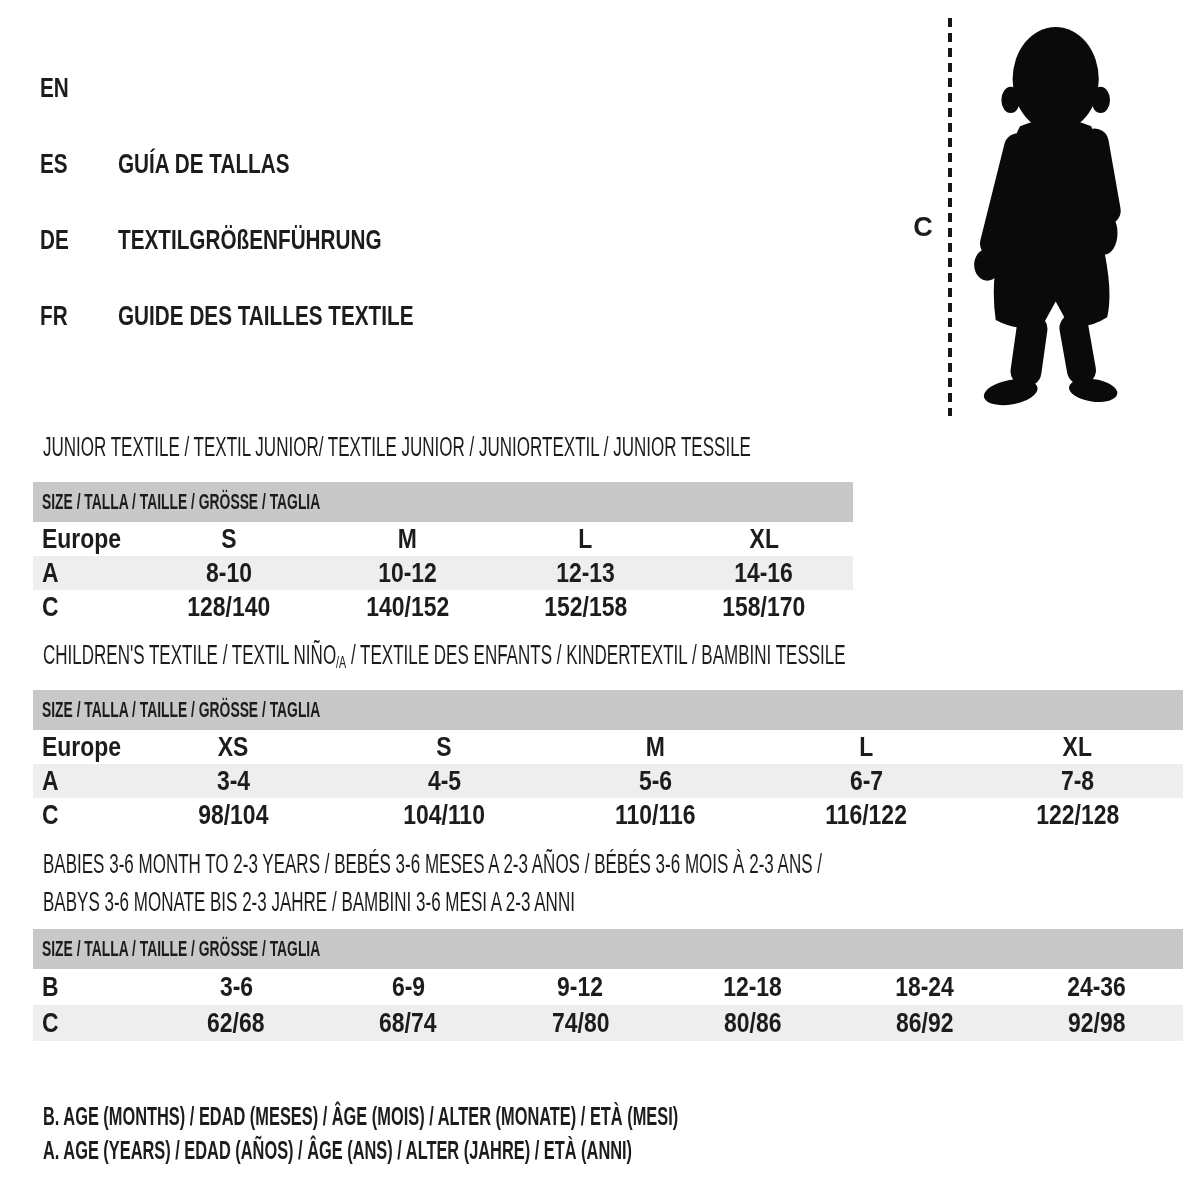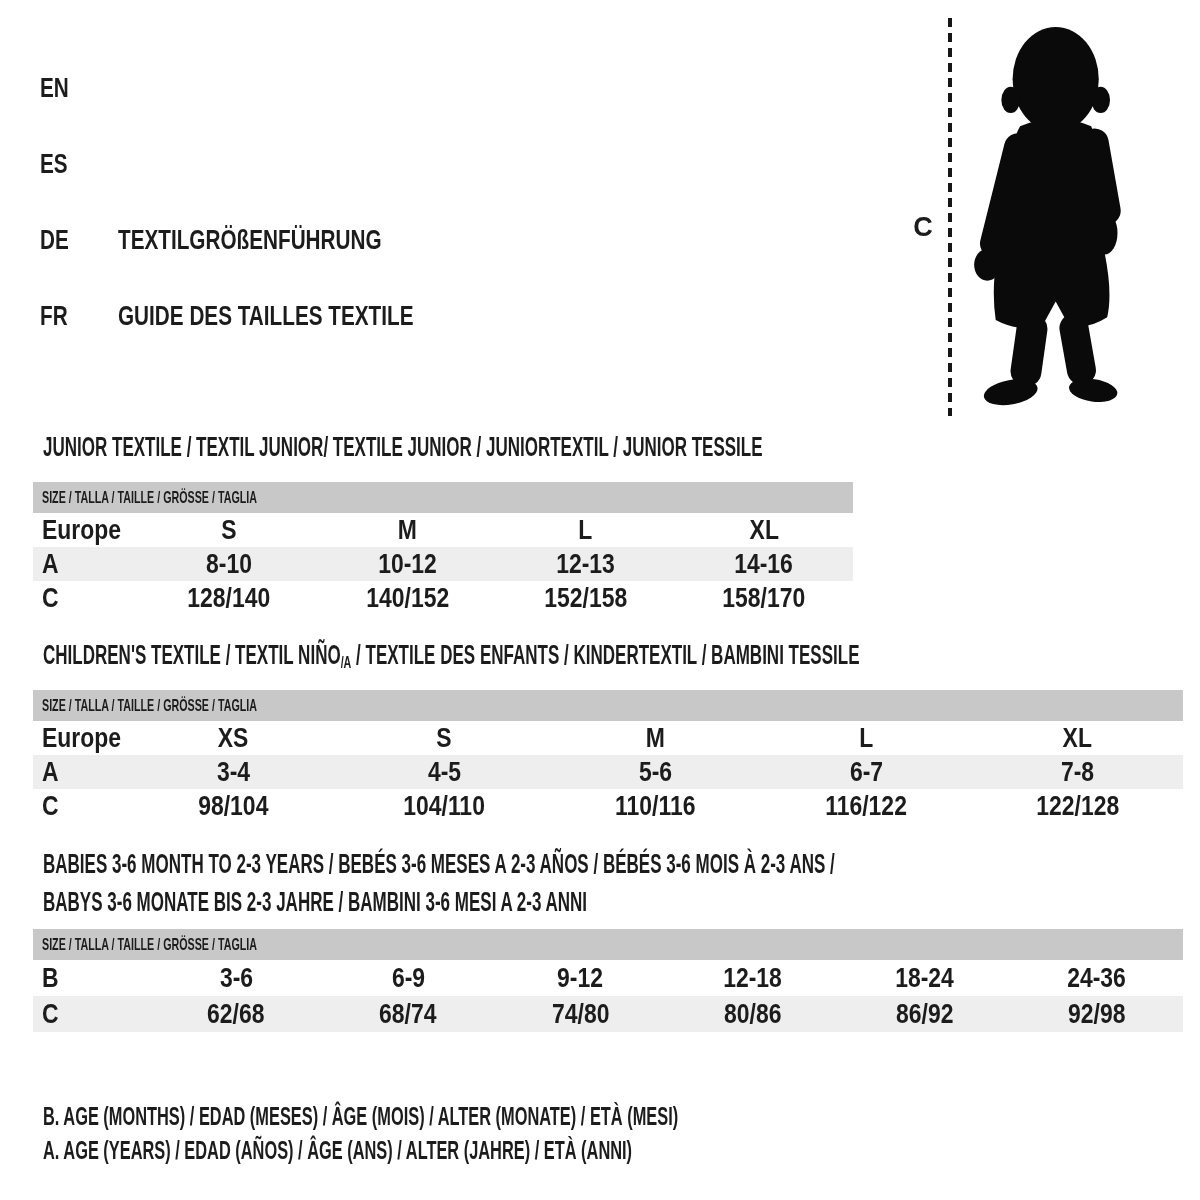--- a/index.html
+++ b/index.html
@@ -26,34 +26,34 @@
     position:absolute; left:948px; top:18px; width:4px; height:398px;
     background:repeating-linear-gradient(to bottom,#161616 0 9px,transparent 9px 15px);
   }
   .measure-label {
     position:absolute; left:906px; top:212px; width:34px; text-align:center;
     font-weight:bold; font-size:27px;
   }
   .toddler { position:absolute; left:962px; top:14px; width:178px; height:408px; fill:#0a0a0a; }
 
   
-  .sec-h { position:absolute; margin:0; font-weight:bold; font-size:27px; line-height:28px; }
+  .sec-h { position:absolute; margin:0; font-weight:normal; font-size:27px; line-height:28px; }
   .h-junior   { left:43px; top:433px; }
   .h-children { left:43px; top:641px; }
   .h-babies   { left:43px; top:845px; line-height:38px; }
   .sub { font-size:17px; position:relative; top:4px; }
 
   
   .tbl { position:absolute; }
   .t-junior   { left:33px; top:482px; width:820px; }
   .t-children { left:33px; top:690px; width:1150px; }
   .t-babies   { left:33px; top:929px; width:1150px; }
   .size-bar {
-    height:31px; background:#c8c8c8; display:flex; align-items:center;
-    padding-left:9px; font-weight:bold; font-size:17px; box-sizing:border-box;
+    height:40px; background:#c8c8c8; display:flex; align-items:center;
+    padding-left:9px; font-weight:bold; font-size:22px; box-sizing:border-box;
   }
   .tbl table { width:100%; border-collapse:collapse; table-layout:fixed; }
   .tbl td {
     height:34px; font-weight:bold; font-size:27px; text-align:center;
     vertical-align:middle; padding:0;
   }
   .t-babies td { height:36px; }
   .tbl td.rowlab { text-align:left; padding-left:9px; }
   .tbl tr:nth-child(even) { background:#eeeeee; }
   .c0j { width:107px; } .c0c { width:95px; } .c0b { width:117px; }
@@ -66,20 +66,21 @@
 <body>
 
 <div class="page">
 
   <section class="lang-header">
     <div class="lang-row">
       <span class="lang-code"><span class="cx75">EN</span></span>
     </div>
     <div class="lang-row">
       <span class="lang-code"><span class="cx75">ES</span></span>
+      <span><span class="cx75">GUÍA DE TALLAS</span></span>
     </div>
     <div class="lang-row">
       <span class="lang-code"><span class="cx75">DE</span></span>
       <span><span class="cx75">TEXTILGRÖßENFÜHRUNG</span></span>
     </div>
     <div class="lang-row">
       <span class="lang-code"><span class="cx75">FR</span></span>
       <span><span class="cx75">GUIDE DES TAILLES TEXTILE</span></span>
     </div>
   </section>

